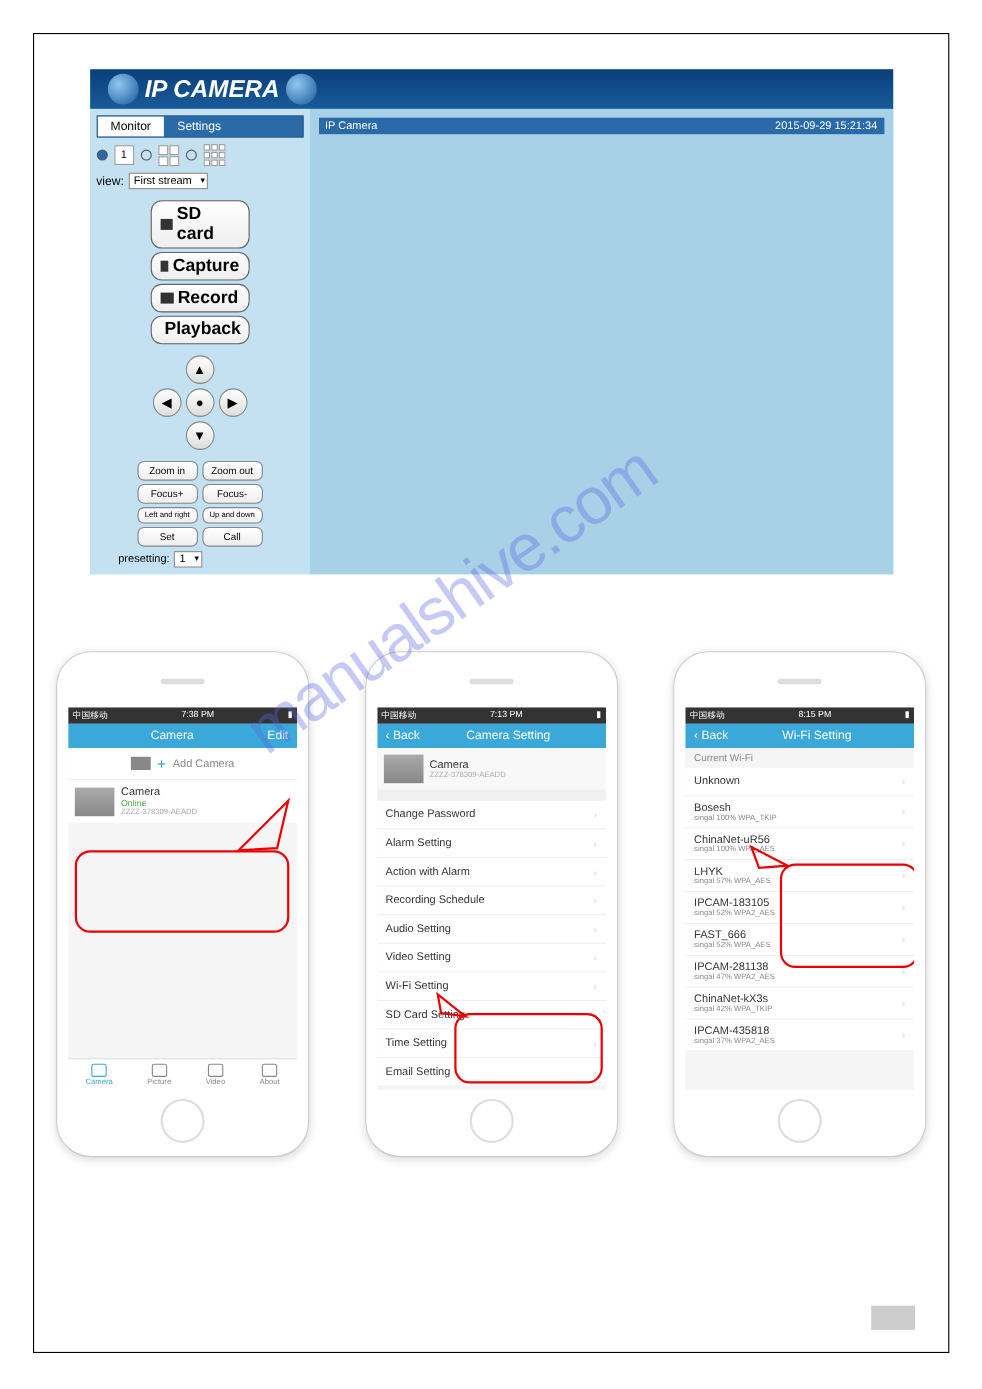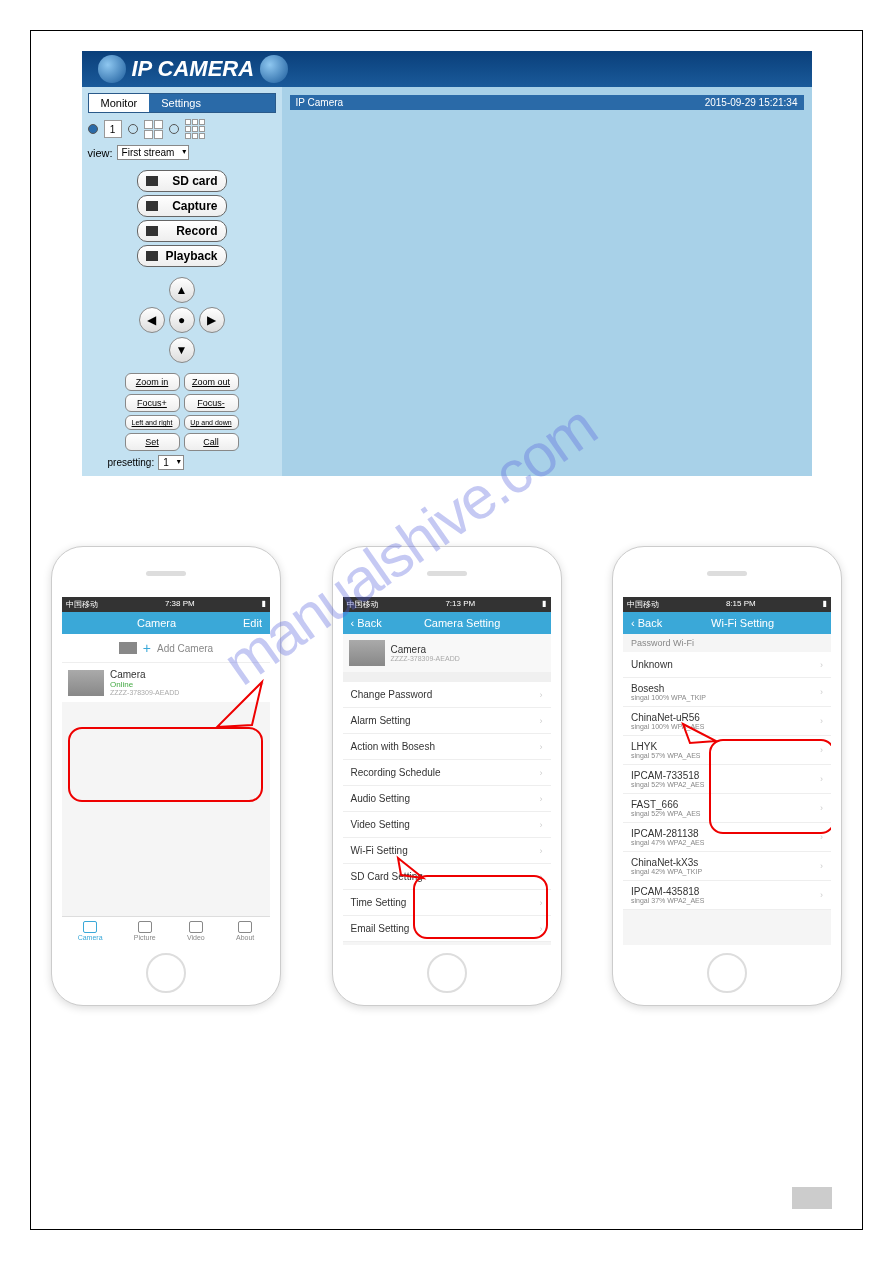--- a/index.html
+++ b/index.html
@@ -1,42 +1,42 @@
 <!DOCTYPE html>
 <html><head>
 <meta charset="utf-8">
 <style>
   * { box-sizing: border-box; margin: 0; padding: 0; }
   body { font-family: Arial, sans-serif; background: #fff; width: 893px; margin: 0 auto; position: relative; }
   .page-outer { border: 1px solid #000; margin: 30px; padding: 20px; height: 1200px; position: relative; }
   
   
-  .ipcam-window { background: #5eead4; width: 730px; margin: 0 auto; position: relative; }
+  .ipcam-window { background: #5eead4; width: 730px; margin: 12px auto; position: relative; }
   .ipcam-header { background: linear-gradient(#0a3f7a, #1a5a9a); color: #fff; padding: 4px 10px; display: flex; align-items: center; font-weight: bold; font-style: italic; font-size: 22px; }
   .globe { width: 28px; height: 28px; border-radius: 50%; background: radial-gradient(circle at 35% 35%, #8ec7f0, #1a5a9a); margin: 0 6px; display: inline-block; }
   .ipcam-body { display: flex; }
   .ipcam-sidebar { width: 200px; padding: 6px; background: #c3e1f1; }
   .tab-row { display: flex; border: 1px solid #2a5a8a; background: #2a6aa8; font-size: 11px; margin-bottom: 6px; }
   .tab { padding: 3px 12px; color: #fff; cursor: pointer; }
   .tab.active { background: #fff; color: #000; }
   .grid-row { display: flex; align-items: center; gap: 6px; margin: 6px 0; }
   .radio-dot { width: 10px; height: 10px; border: 1px solid #555; border-radius: 50%; display: inline-block; }
   .grid-icon { display: grid; gap: 1px; }
   .g1 { grid-template-columns: 18px; grid-template-rows: 18px; }
   .g4 { grid-template-columns: 9px 9px; grid-template-rows: 9px 9px; }
   .g9 { grid-template-columns: 6px 6px 6px; grid-template-rows: 6px 6px 6px; }
   .grid-icon > span { background: #fff; border: 1px solid #999; }
   .view-row { font-size: 11px; display: flex; align-items: center; gap: 4px; margin-bottom: 10px; }
   .dropdown { background: #fff; border: 1px solid #888; font-size: 10px; padding: 1px 14px 1px 4px; position: relative; }
   .dropdown::after { content: "▾"; position: absolute; right: 2px; font-size: 8px; }
-  .pill-btn { background: linear-gradient(#fff, #eee); border: 1px solid #666; border-radius: 10px; padding: 3px 8px; margin: 3px auto; display: flex; align-items: center; gap: 4px; width: 90px; font-size: 12px; font-weight: bold; cursor: pointer; justify-content: space-between; }
+  .pill-btn { background: linear-gradient(#fff, #eee); border: 1px solid #666; border-radius: 10px; padding: 3px 8px; margin: 3px auto; display: flex; align-items: center; gap: 4px; width: 90px; font-size: 16px; font-weight: bold; cursor: pointer; }
   .icon-box { width: 12px; height: 10px; background: #333; display: inline-block; }
   .ptz { width: 90px; margin: 8px auto; display: grid; grid-template-columns: 30px 30px 30px; grid-template-rows: 30px 30px 30px; }
   .ptz-btn { width: 26px; height: 26px; border: 1px solid #888; border-radius: 50%; background: linear-gradient(#fff,#ddd); display: flex; align-items: center; justify-content: center; font-size: 12px; cursor: pointer; margin: auto; }
-  .small-btn-row { display: flex; gap: 4px; justify-content: center; margin: 3px 0; text-decoration: underline; }
+  .small-btn-row { display: flex; gap: 4px; justify-content: center; margin: 3px 0; }
   .small-btn { background: linear-gradient(#fff,#eee); border: 1px solid #888; border-radius: 6px; font-size: 9px; padding: 3px 4px; width: 55px; text-align: center; cursor: pointer; }
   .preset-row { font-size: 10px; padding-left: 20px; margin-top: 4px; display: flex; align-items: center; gap: 4px; }
   
   .ipcam-video-area { flex: 1; background: #a8d1e8; padding: 8px; }
   .video-titlebar { background: #2a6aa8; color: #fff; font-size: 10px; padding: 2px 6px; display: flex; justify-content: space-between; }
   .video-frame { width: 500px; height: 300px; background: linear-gradient(135deg, #8a7a5a 0%, #c4b08a 30%, #d8c8a8 50%, #b0a080 70%, #605040 100%); position: relative; border: 1px solid #333; }
   .video-overlay-bottom { position: absolute; bottom: 0; left: 0; right: 0; background: rgba(0,0,0,0.7); height: 16px; display: flex; align-items: center; padding: 0 6px; }
   .connected { color: #0f0; font-size: 9px; }
   .video-icons { margin-left: auto; display: flex; gap: 6px; }
   .vicon { width: 10px; height: 10px; border: 1px solid #888; border-radius: 50%; }
@@ -276,21 +276,21 @@
         <div id="phone2-list">
             <div class="setting-row">
               <span>Change Password</span>
               <span class="chev">›</span>
             </div>
             <div class="setting-row">
               <span>Alarm Setting</span>
               <span class="chev">›</span>
             </div>
             <div class="setting-row">
-              <span>Action with Bosesh</span>
+              <span>Action with Alarm</span>
               <span class="chev">›</span>
             </div>
             <div class="setting-row">
               <span>Recording Schedule</span>
               <span class="chev">›</span>
             </div>
             <div class="setting-row">
               <span>Audio Setting</span>
               <span class="chev">›</span>
             </div>
@@ -330,21 +330,21 @@
         <div class="status-bar">
           <span>中国移动</span>
           <span>8:15 PM</span>
           <span>▮</span>
         </div>
         <div class="nav-bar">
           <span>‹ <span>Back</span></span>
           <span class="nav-title">Wi-Fi Setting</span>
           <span></span>
         </div>
-        <div class="section-label">Password Wi-Fi</div>
+        <div class="section-label">Current Wi-Fi</div>
         <div class="setting-row">
           <span>Unknown</span>
           <span class="chev">›</span>
         </div>
         <div id="phone3-list">
             <div class="wifi-row">
               <div class="wifi-left">
                 <div class="wifi-name">Bosesh</div>
                 <div class="wifi-sub">singal 100%    WPA_TKIP</div>
               </div>
@@ -359,21 +359,21 @@
             </div>
             <div class="wifi-row">
               <div class="wifi-left">
                 <div class="wifi-name">LHYK</div>
                 <div class="wifi-sub">singal 57%    WPA_AES</div>
               </div>
               <span class="chev">›</span>
             </div>
             <div class="wifi-row">
               <div class="wifi-left">
-                <div class="wifi-name">IPCAM-733518</div>
+                <div class="wifi-name">IPCAM-183105</div>
                 <div class="wifi-sub">singal 52%    WPA2_AES</div>
               </div>
               <span class="chev">›</span>
             </div>
             <div class="wifi-row">
               <div class="wifi-left">
                 <div class="wifi-name">FAST_666</div>
                 <div class="wifi-sub">singal 52%    WPA_AES</div>
               </div>
               <span class="chev">›</span>

